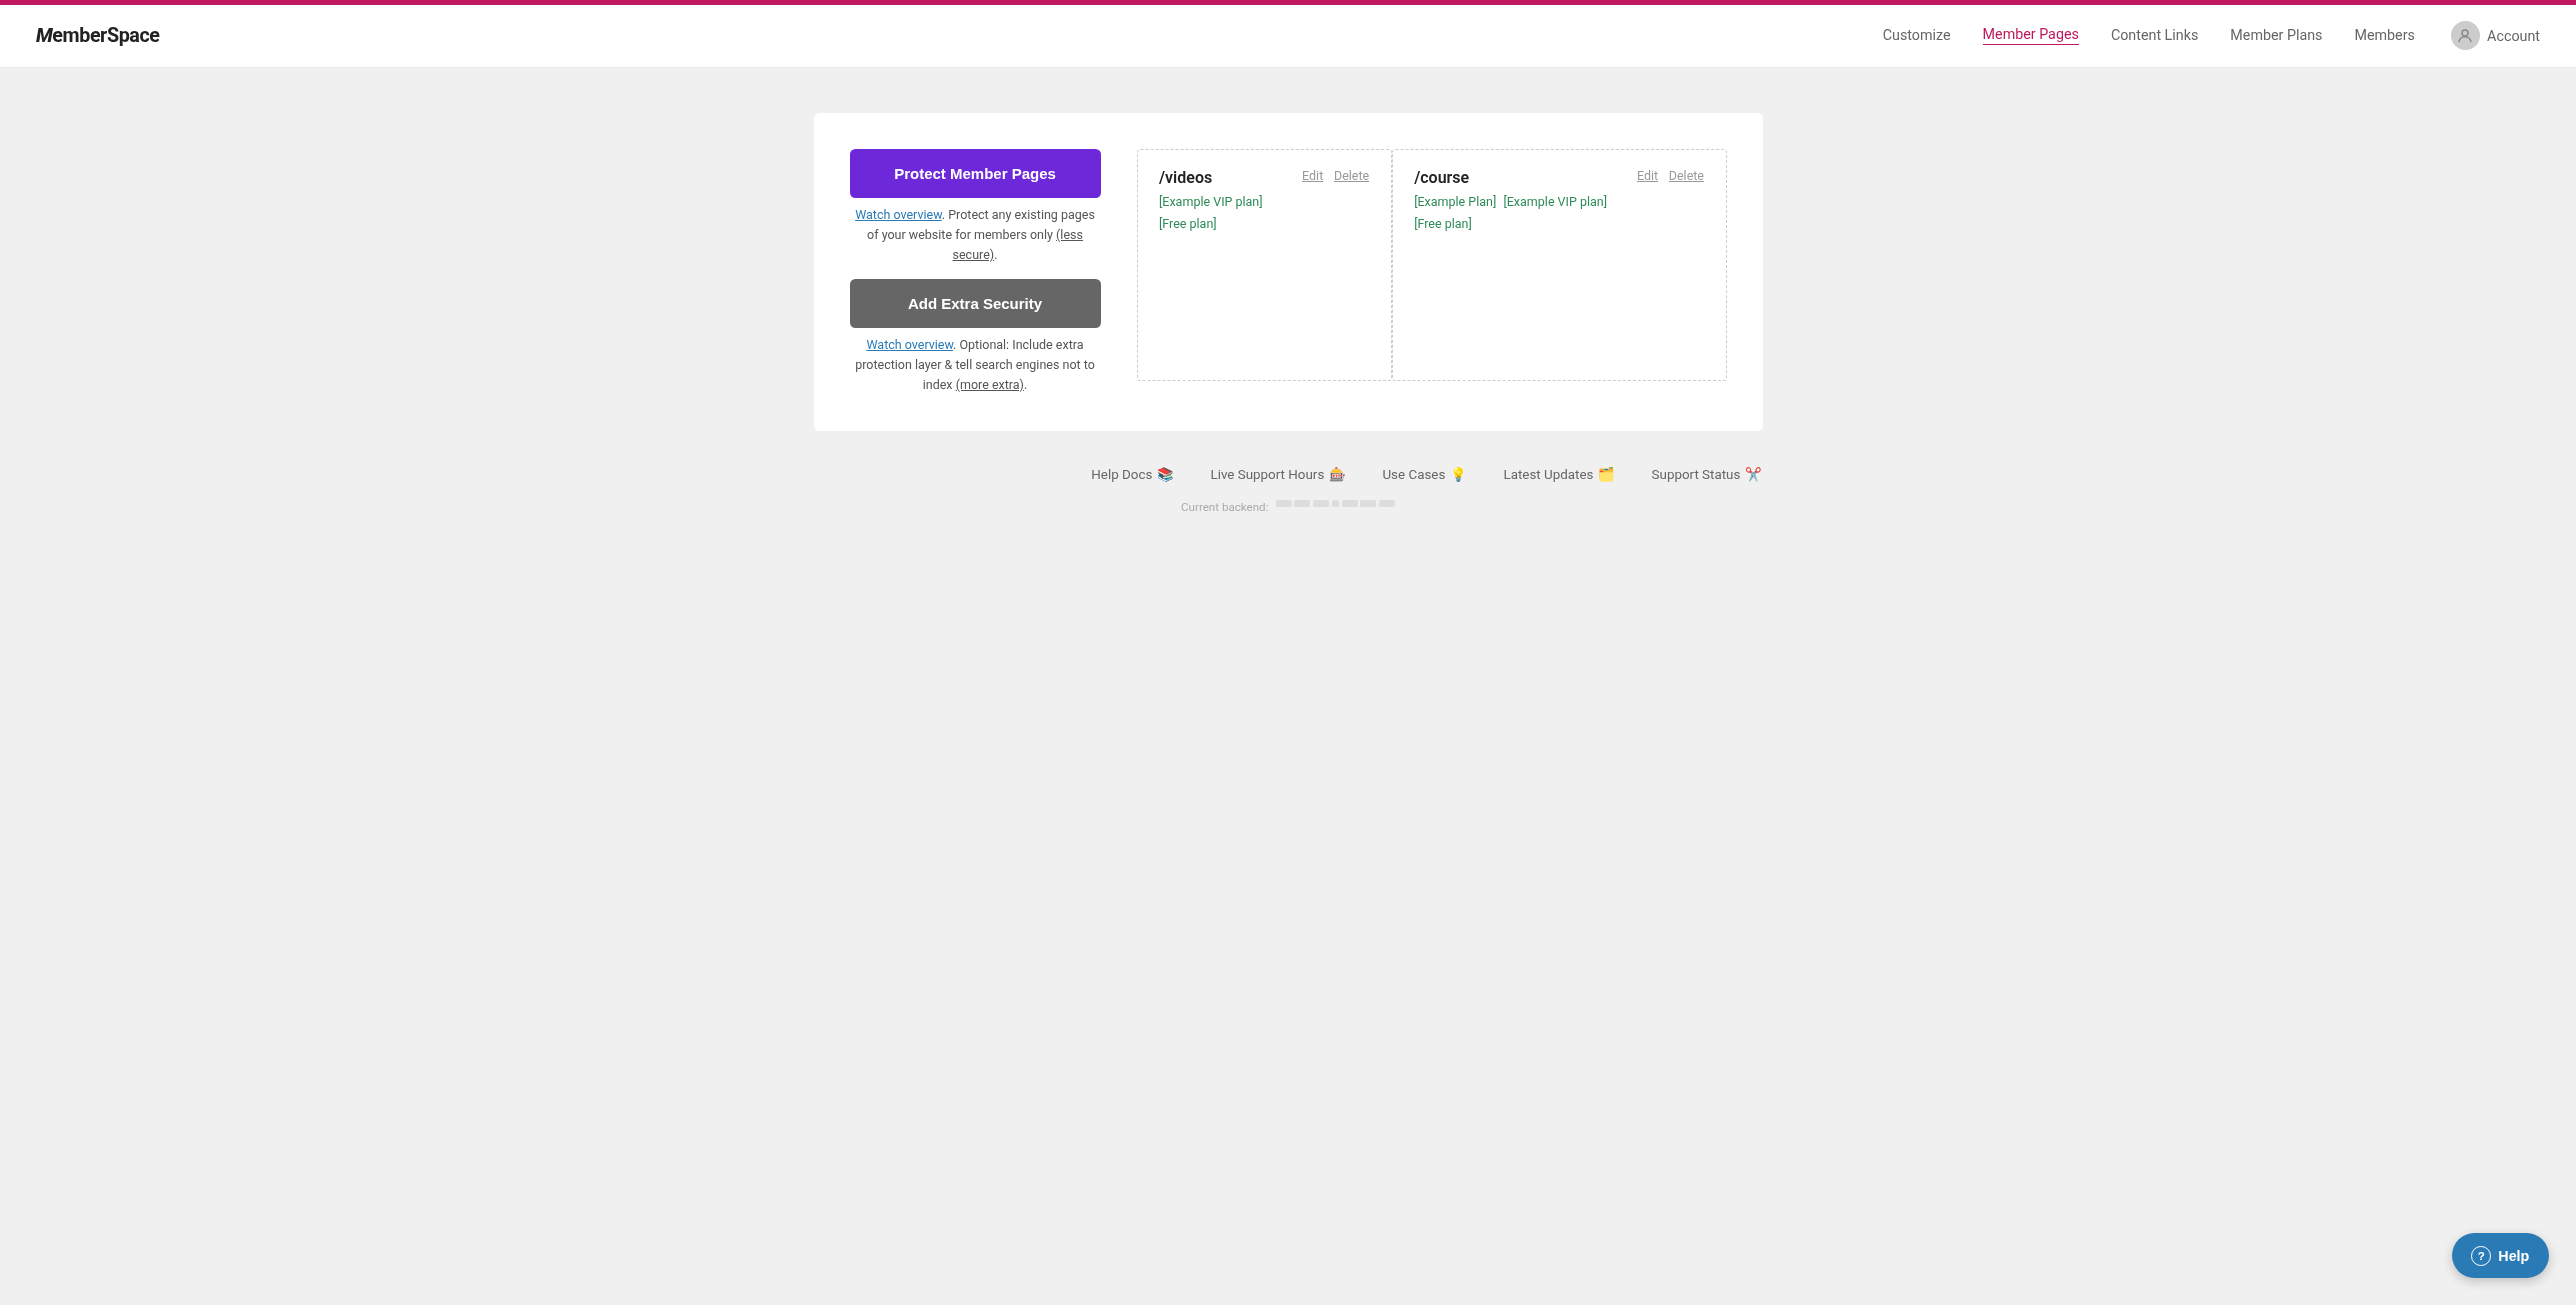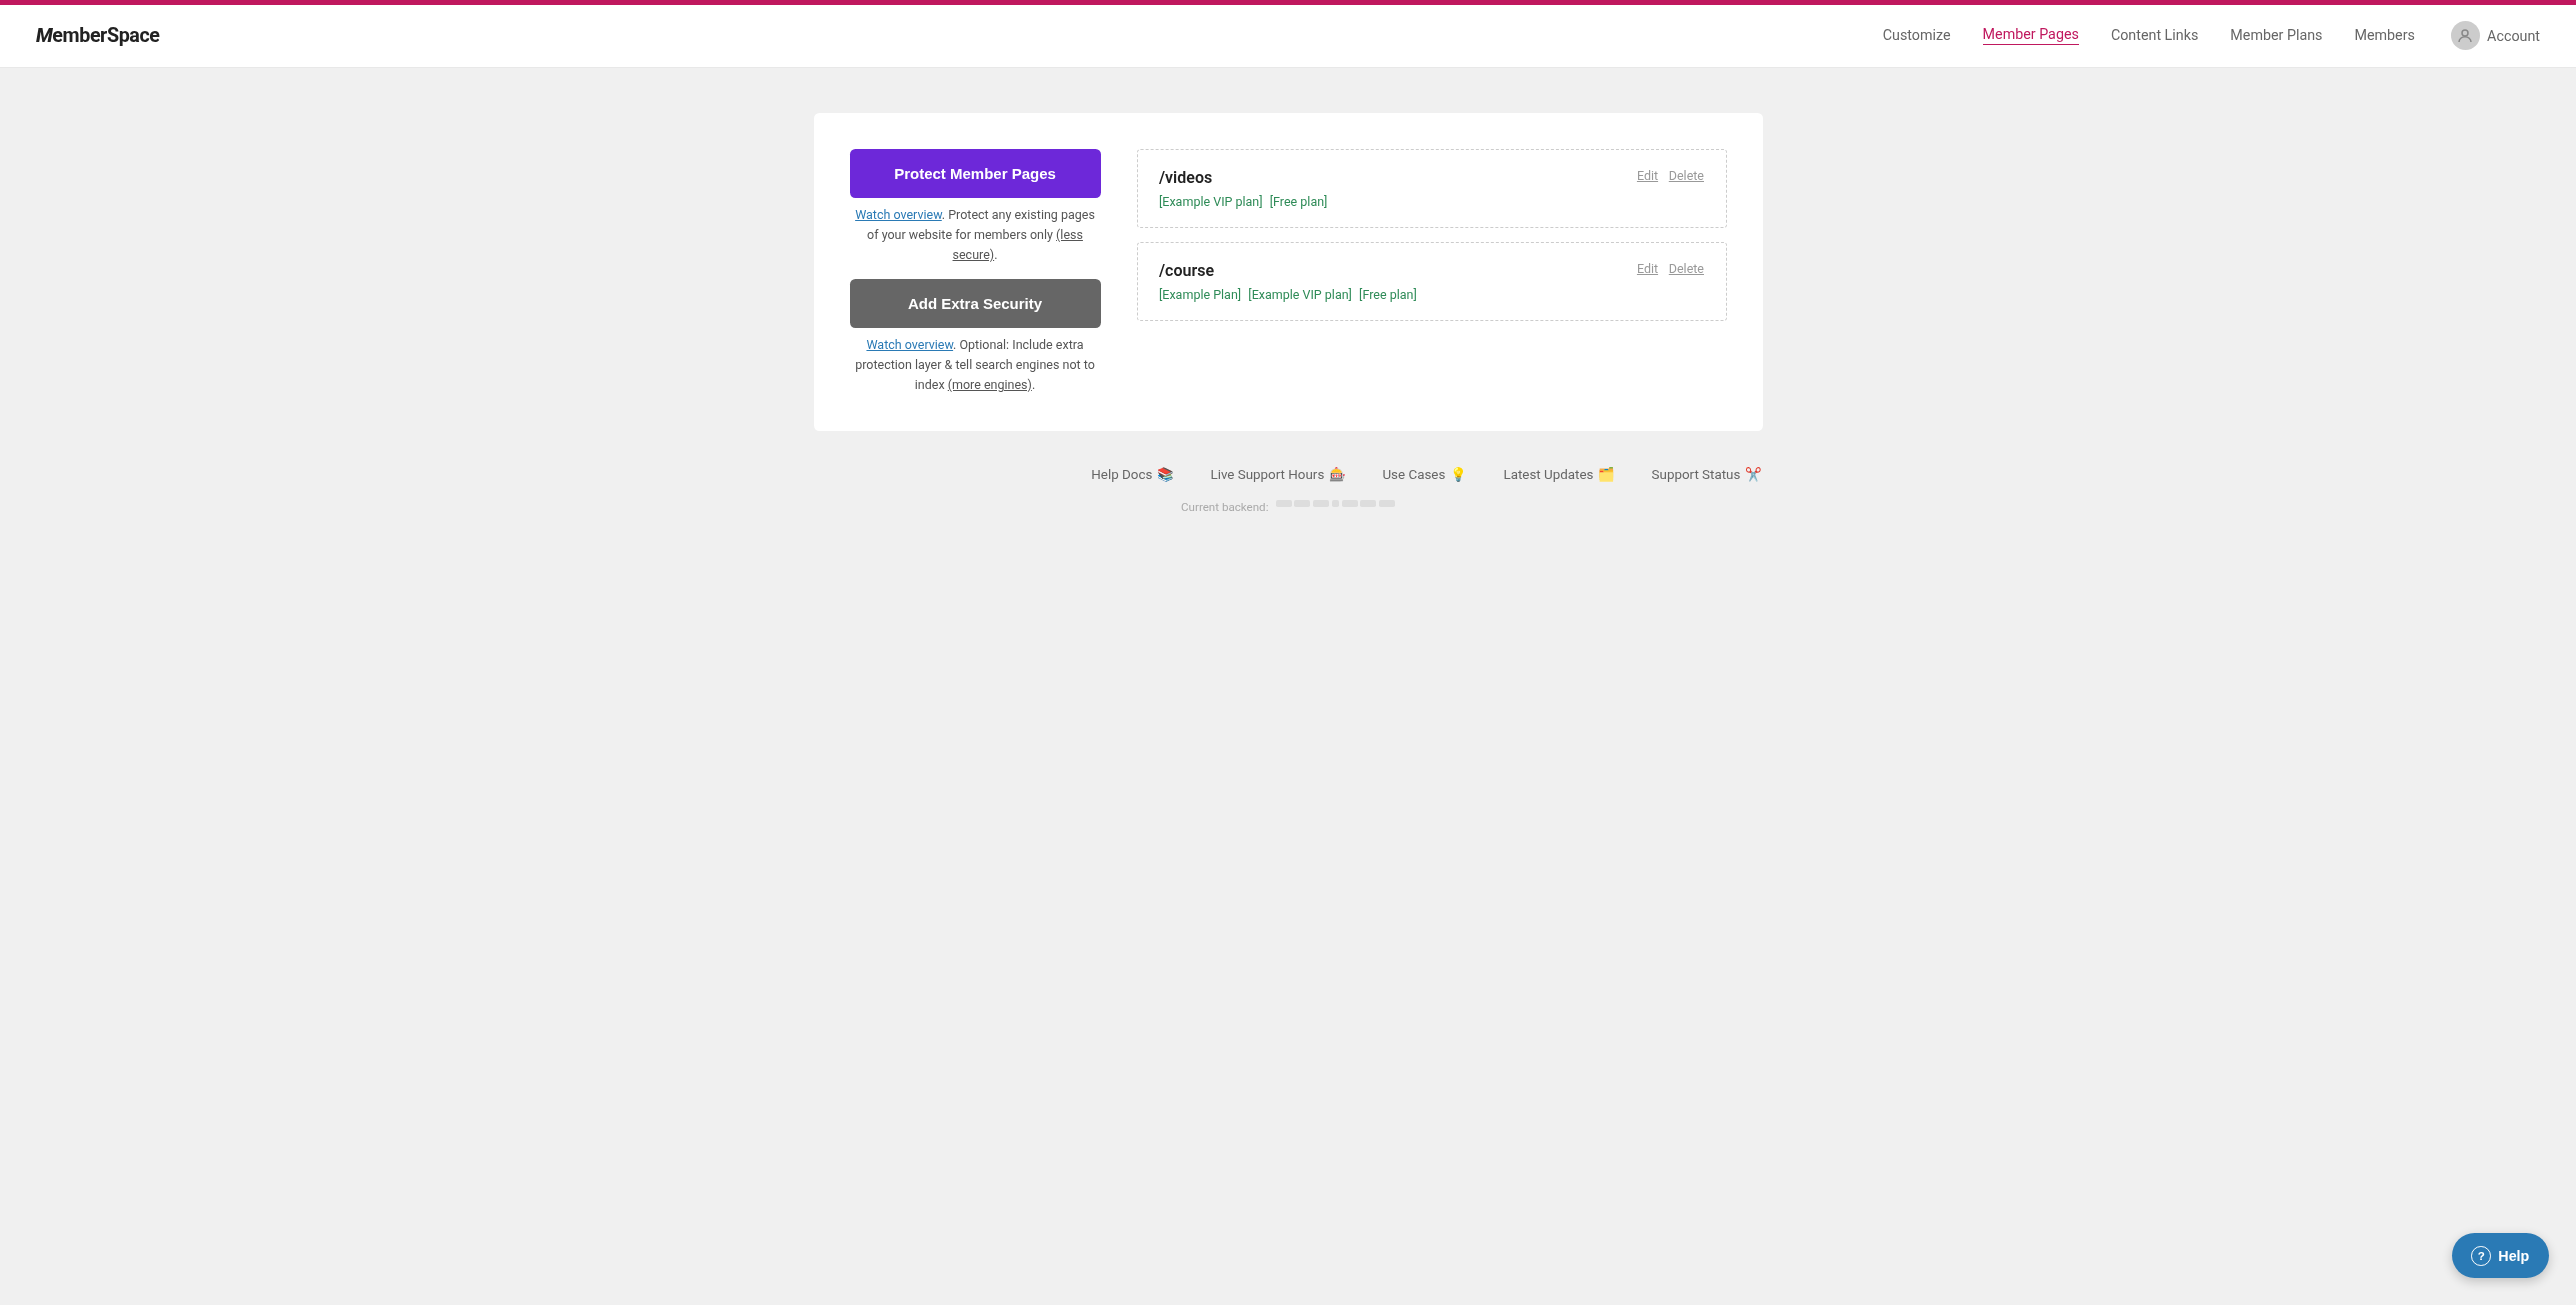--- a/index.html
+++ b/index.html
@@ -130,21 +130,21 @@
     .sidebar-section {
       display: flex;
       flex-direction: column;
       gap: 7.2px;
     }
 
     
     .pages-list {
       flex: 1;
       display: flex;
-      flex-direction: column;
+      flex-direction: row;
       gap: 0;
     }
 
     .page-item {
       border: 1.3px dashed #ccc;
       border-radius: 3.6px;
       padding: 18px 21.5px;
       margin-bottom: 14.3px;
       display: flex;
       align-items: flex-start;
@@ -297,21 +297,21 @@
       <div class="sidebar-section">
         <button class="btn-primary">Protect Member Pages</button>
         <p class="sidebar-desc">
           <a>Watch overview</a><span>. Protect any existing pages of your website for members only </span><span class="underline-text">(less secure)</span><span>.</span>
         </p>
       </div>
 
       <div class="sidebar-section">
         <button class="btn-secondary">Add Extra Security</button>
         <p class="sidebar-desc">
-          <a>Watch overview</a><span>. Optional: Include extra protection layer &amp; tell search engines not to index </span><span class="underline-text">(more engines)</span><span>.</span>
+          <a>Watch overview</a><span>. Optional: Include extra protection layer &amp; tell search engines not to index </span><span class="underline-text">(more extra)</span><span>.</span>
         </p>
       </div>
 
 
     </div>
 
     <div class="pages-list">
 
       <div class="page-item">
         <div class="page-item-left">

